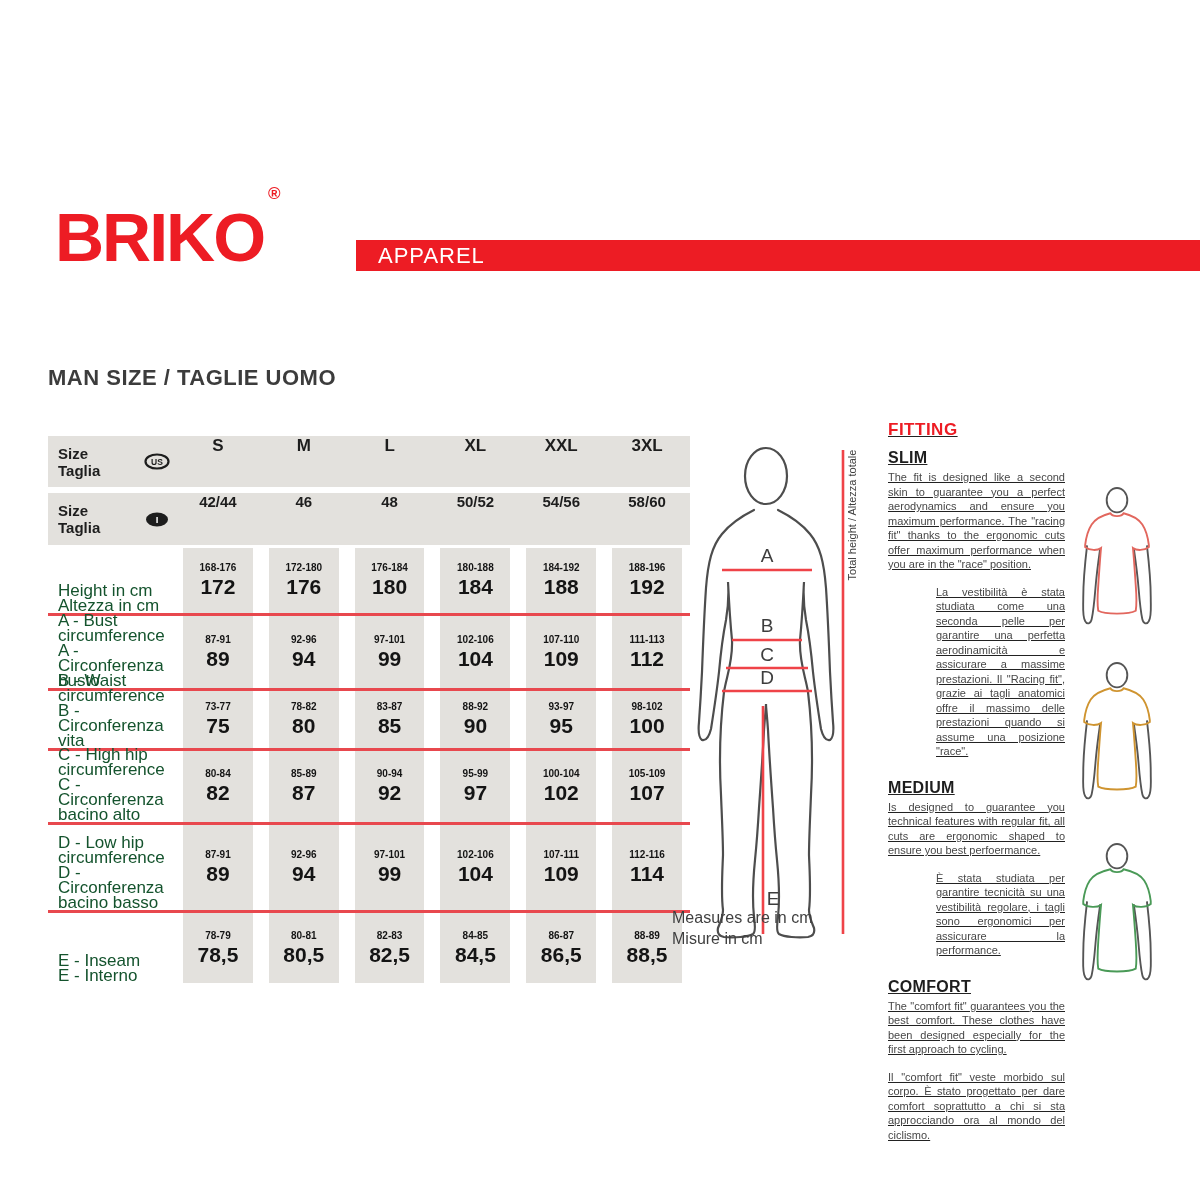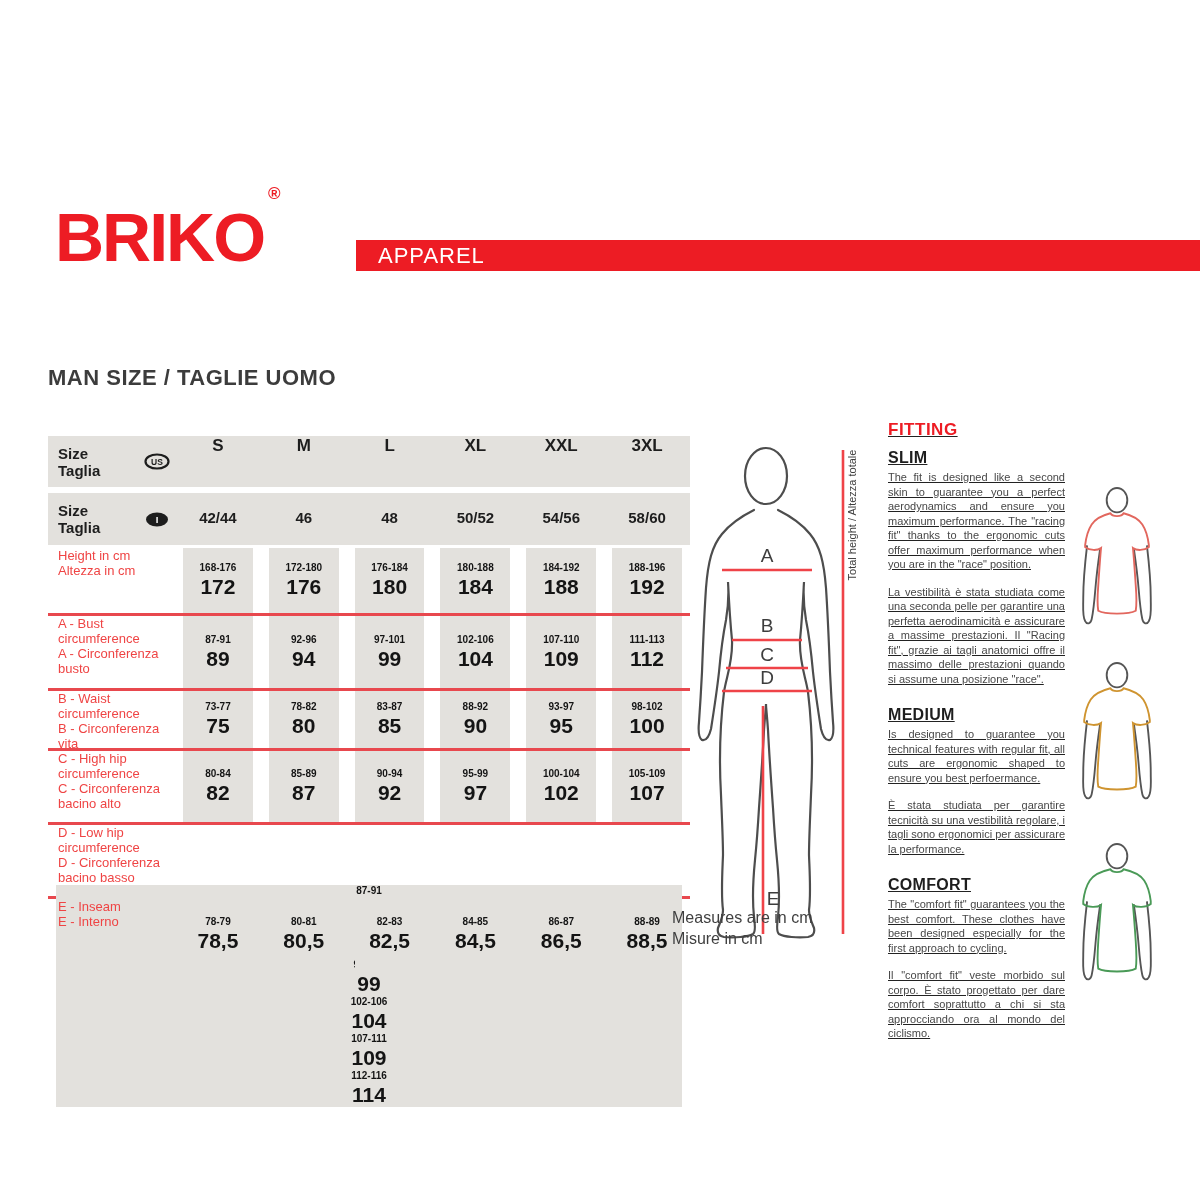--- a/index.html
+++ b/index.html
@@ -29,44 +29,44 @@
   .size-table{position:absolute;left:48px;top:436px;width:642px;}
   .hrow{display:flex;background:var(--color-band);}
   .hrow.us{height:51px;margin-bottom:6px;}
   .hrow.it{height:52px;margin-bottom:3px;}
   .label-cell{width:127px;flex:none;padding-left:10px;}
   .hrow .label-cell{display:flex;align-items:center;justify-content:space-between;padding-right:5px;}
   .hlabel{font-size:15px;font-weight:bold;line-height:17px;color:#1d1d1d;}
   .hcells{flex:1;display:flex;}
   .hcell{flex:1;text-align:center;font-weight:bold;color:#1d1d1d;}
   .hrow.us .hcell{font-size:17px;}
-  .hrow.it .hcell{font-size:15px;margin-top:16px;}
+  .hrow.it .hcell{font-size:15px;}
   .drow{display:flex;border-bottom:3px solid var(--color-line);}
   .drow.last{border-bottom:none;}
-  .drow .label-cell{display:flex;flex-direction:column;justify-content:flex-start;font-size:13px;line-height:15px;color:#ef4444;}
+  .drow .label-cell{display:flex;flex-direction:column;justify-content:flex-end;font-size:17px;line-height:15px;color:#14532d;}
   .dcell{flex:1;margin:0 8px;background:var(--color-band);display:flex;flex-direction:column;justify-content:center;align-items:center;}
   .range{font-size:10px;font-weight:bold;color:#141414;}
   .val{font-size:21px;font-weight:bold;color:#141414;margin-top:2px;}
   .flag-svg{flex:none;}
 
   
   .figure-svg{position:absolute;left:690px;top:440px;}
   .figure-svg path,.figure-svg ellipse{fill:none;stroke:var(--color-body);stroke-width:2.2;stroke-linecap:round;}
   .figure-svg .measure{stroke:#ef4348;stroke-width:2.6;}
   .figure-svg text{fill:#3d3d3d;font-family:"Liberation Sans",sans-serif;}
   .figure-svg .dlabel{font-size:19px;}
   .figure-svg .vlabel{font-size:11px;}
   .measure-note{position:absolute;left:672px;top:907px;width:180px;font-size:16px;color:#3f3f3f;line-height:21px;}
 
   
   .fitting{position:absolute;left:888px;top:420px;width:177px;text-decoration:underline;}
   .fitting-title{color:var(--color-accent);font-size:17px;font-weight:bold;letter-spacing:.5px;margin-bottom:9px;}
   .fit-name{font-size:16px;font-weight:bold;color:#1d1d1d;margin-bottom:3px;letter-spacing:.3px;}
   .fitting p{font-size:11px;line-height:14.5px;color:#474747;text-align:justify;margin-bottom:13px;}
-  .fitting p.gap{margin-bottom:20px;}
+  .fitting p.gap{margin-bottom:20px;margin-left:48px;}
 
   
   .shirt-svg{position:absolute;width:88px;height:150px;}
   .shirt-svg.slim{left:1073px;top:487px;}
   .shirt-svg.medium{left:1073px;top:662px;}
   .shirt-svg.comfort{left:1073px;top:843px;}
   .shirt-svg path,.shirt-svg ellipse{fill:none;stroke-width:2;stroke-linecap:round;}
   .shirt-svg .skin{stroke:#555555;}
   .shirt-svg.slim .shirt{stroke:var(--color-slim);}
   .shirt-svg.medium .shirt{stroke:var(--color-medium);}
@@ -245,21 +245,21 @@
       <div class="dcell">
           <div class="range">100-104</div>
           <div class="val">102</div>
         </div>
       <div class="dcell">
           <div class="range">105-109</div>
           <div class="val">107</div>
         </div>
     </div>
 
-    <div class="drow" style="height:74px;flex-direction:column;">
+    <div class="drow" style="height:88px;">
       <div class="label-cell">
         <div>D - Low hip circumference</div>
         <div>D - Circonferenza bacino basso</div>
       </div>
       <div class="dcell">
           <div class="range">87-91</div>
           <div class="val">89</div>
         </div>
       <div class="dcell">
           <div class="range">92-96</div>

